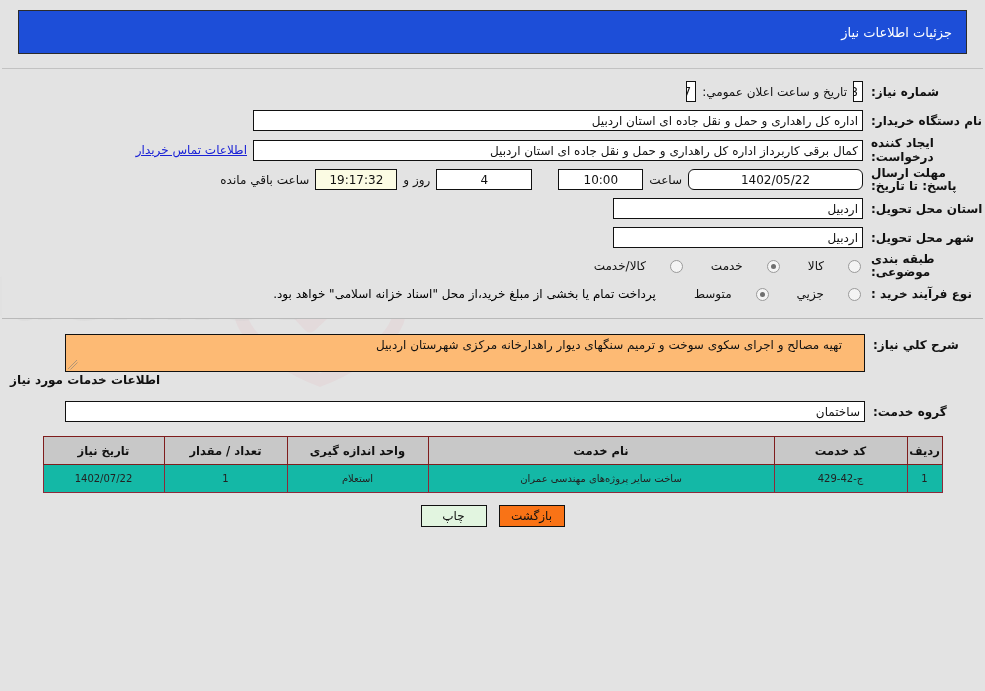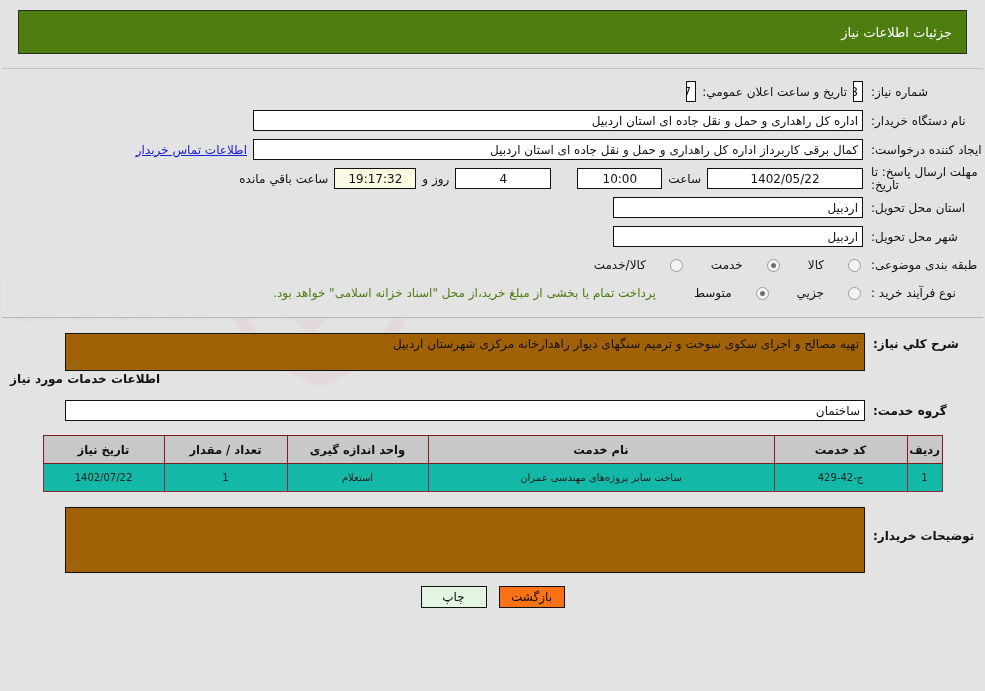--- a/index.html
+++ b/index.html
@@ -16,21 +16,21 @@
   
   #watermark{
     position:absolute;left:0;top:0;width:985px;height:691px;
     pointer-events:none;z-index:0;opacity:.55;
   }
   
   .page{position:relative;z-index:2;}
   .titlebar{
     margin:10px 18px 0 18px;
     height:44px;
-    background:#4d7c0f;
+    background:#1d4ed8;
     border:1px solid #2b2b2b;
     box-sizing:border-box;
     display:flex;align-items:center;justify-content:flex-start;
     padding:0 14px;
   }
   .titlebar .ttl{color:#ffffff;font-size:13px;}
   
   .panel{
     margin:12px 2px 0 2px;
     border-top:1px solid #b9b9b9;
@@ -44,55 +44,56 @@
     display:flex;align-items:center;
     min-height:27px;
     padding:1px 0;
   }
   .lbl{
     width:120px;min-width:120px;
     text-align:left;
     padding-left:8px;
     font-size:12px;color:#111;
     box-sizing:border-box;
+    font-weight:bold;
   }
   .fld{
     border:1px solid #111;
     background:#ffffff;
     height:21px;line-height:21px;
     box-sizing:border-box;
     padding:0 4px;
     font-size:12px;
     overflow:hidden;white-space:nowrap;
   }
   .fld.center{text-align:center;}
   .fld.rt{text-align:right;}
   .fld.yellow{background:#fbfbe3;}
   .mini-lbl{padding:0 6px;font-size:12px;white-space:nowrap;}
   .link{color:#1a22d6;font-size:12px;white-space:nowrap;}
-  .note{font-size:12px;color:#4d7c0f;}
+  .note{font-size:12px;color:#000000;}
   
   .radio{
     width:13px;height:13px;border-radius:50%;
     border:1px solid #9a9a9a;background:#f4f4f4;
     display:inline-block;box-sizing:border-box;
     position:relative;vertical-align:middle;
     margin:0 2px;
   }
   .radio.on::after{
     content:"";position:absolute;left:3px;top:3px;
     width:5px;height:5px;border-radius:50%;background:#6f6f6f;
   }
   .ropt{display:flex;align-items:center;gap:22px;margin-left:26px;}
   .ropt span.t{font-size:12px;}
   
   .ta{
-    border:1px solid #111;background:#a16207;
+    border:1px solid #111;background:#fdba74;
     box-sizing:border-box;position:relative;
-    font-size:12px;padding:3px 5px;
+    font-size:12px;padding:3px 22px;
     overflow:hidden;
   }
   .ta .handle{
     position:absolute;left:2px;bottom:1px;
     width:10px;height:10px;opacity:.55;
   }
   .section-h{
     font-size:12px;font-weight:bold;color:#111;
     text-align:left;padding:0 0 0 10px;
   }
@@ -168,21 +169,21 @@
     </div>
 
     <div class="row">
       <div class="lbl">ایجاد کننده درخواست:</div>
       <div class="fld rt" style="width:610px;">کمال برقی کاربرداز اداره کل راهداری و حمل و نقل جاده ای استان اردبیل</div>
       <a class="link" href="#" style="margin-right:6px;">اطلاعات تماس خریدار</a>
     </div>
 
     <div class="row">
       <div class="lbl" style="line-height:13px;">مهلت ارسال پاسخ: تا تاریخ:</div>
-      <div class="fld center" style="width:156px;">1402/05/22</div>
+      <div class="fld center" style="width:175px;border-radius:6px;">1402/05/22</div>
       <div class="mini-lbl">ساعت</div>
       <div class="fld center" style="width:85px;">10:00</div>
       <div style="width:26px;"></div>
       <div class="fld center" style="width:96px;">4</div>
       <div class="mini-lbl">روز و</div>
       <div class="fld center yellow" style="width:82px;">19:17:32</div>
       <div class="mini-lbl">ساعت باقي مانده</div>
     </div>
 
     <div class="row">
@@ -263,30 +264,19 @@
           <td>ج-42-429</td>
           <td>ساخت سایر پروژه‌های مهندسی عمران</td>
           <td>استعلام</td>
           <td>1</td>
           <td>1402/07/22</td>
         </tr>
       </tbody>
     </table>
   </div>
 
-  <div style="margin-top:14px;">
-    <div class="row" style="align-items:flex-start;">
-      <div class="lbl" style="font-weight:bold;padding-top:22px;">توضیحات خریدار:</div>
-      <div class="ta" style="width:800px;height:66px;">
-        <span></span>
-        <svg class="handle" viewBox="0 0 10 10">
-          <path d="M0 9 L9 0 M2.5 9.5 L9.5 2.5" stroke="#777" stroke-width="1" fill="none"></path>
-        </svg>
-      </div>
-    </div>
-  </div>
 
   <div class="footer">
     <div class="btn back">بازگشت</div>
     <div class="btn print">چاپ</div>
   </div>
 
 </div>
 
 </body></html>

